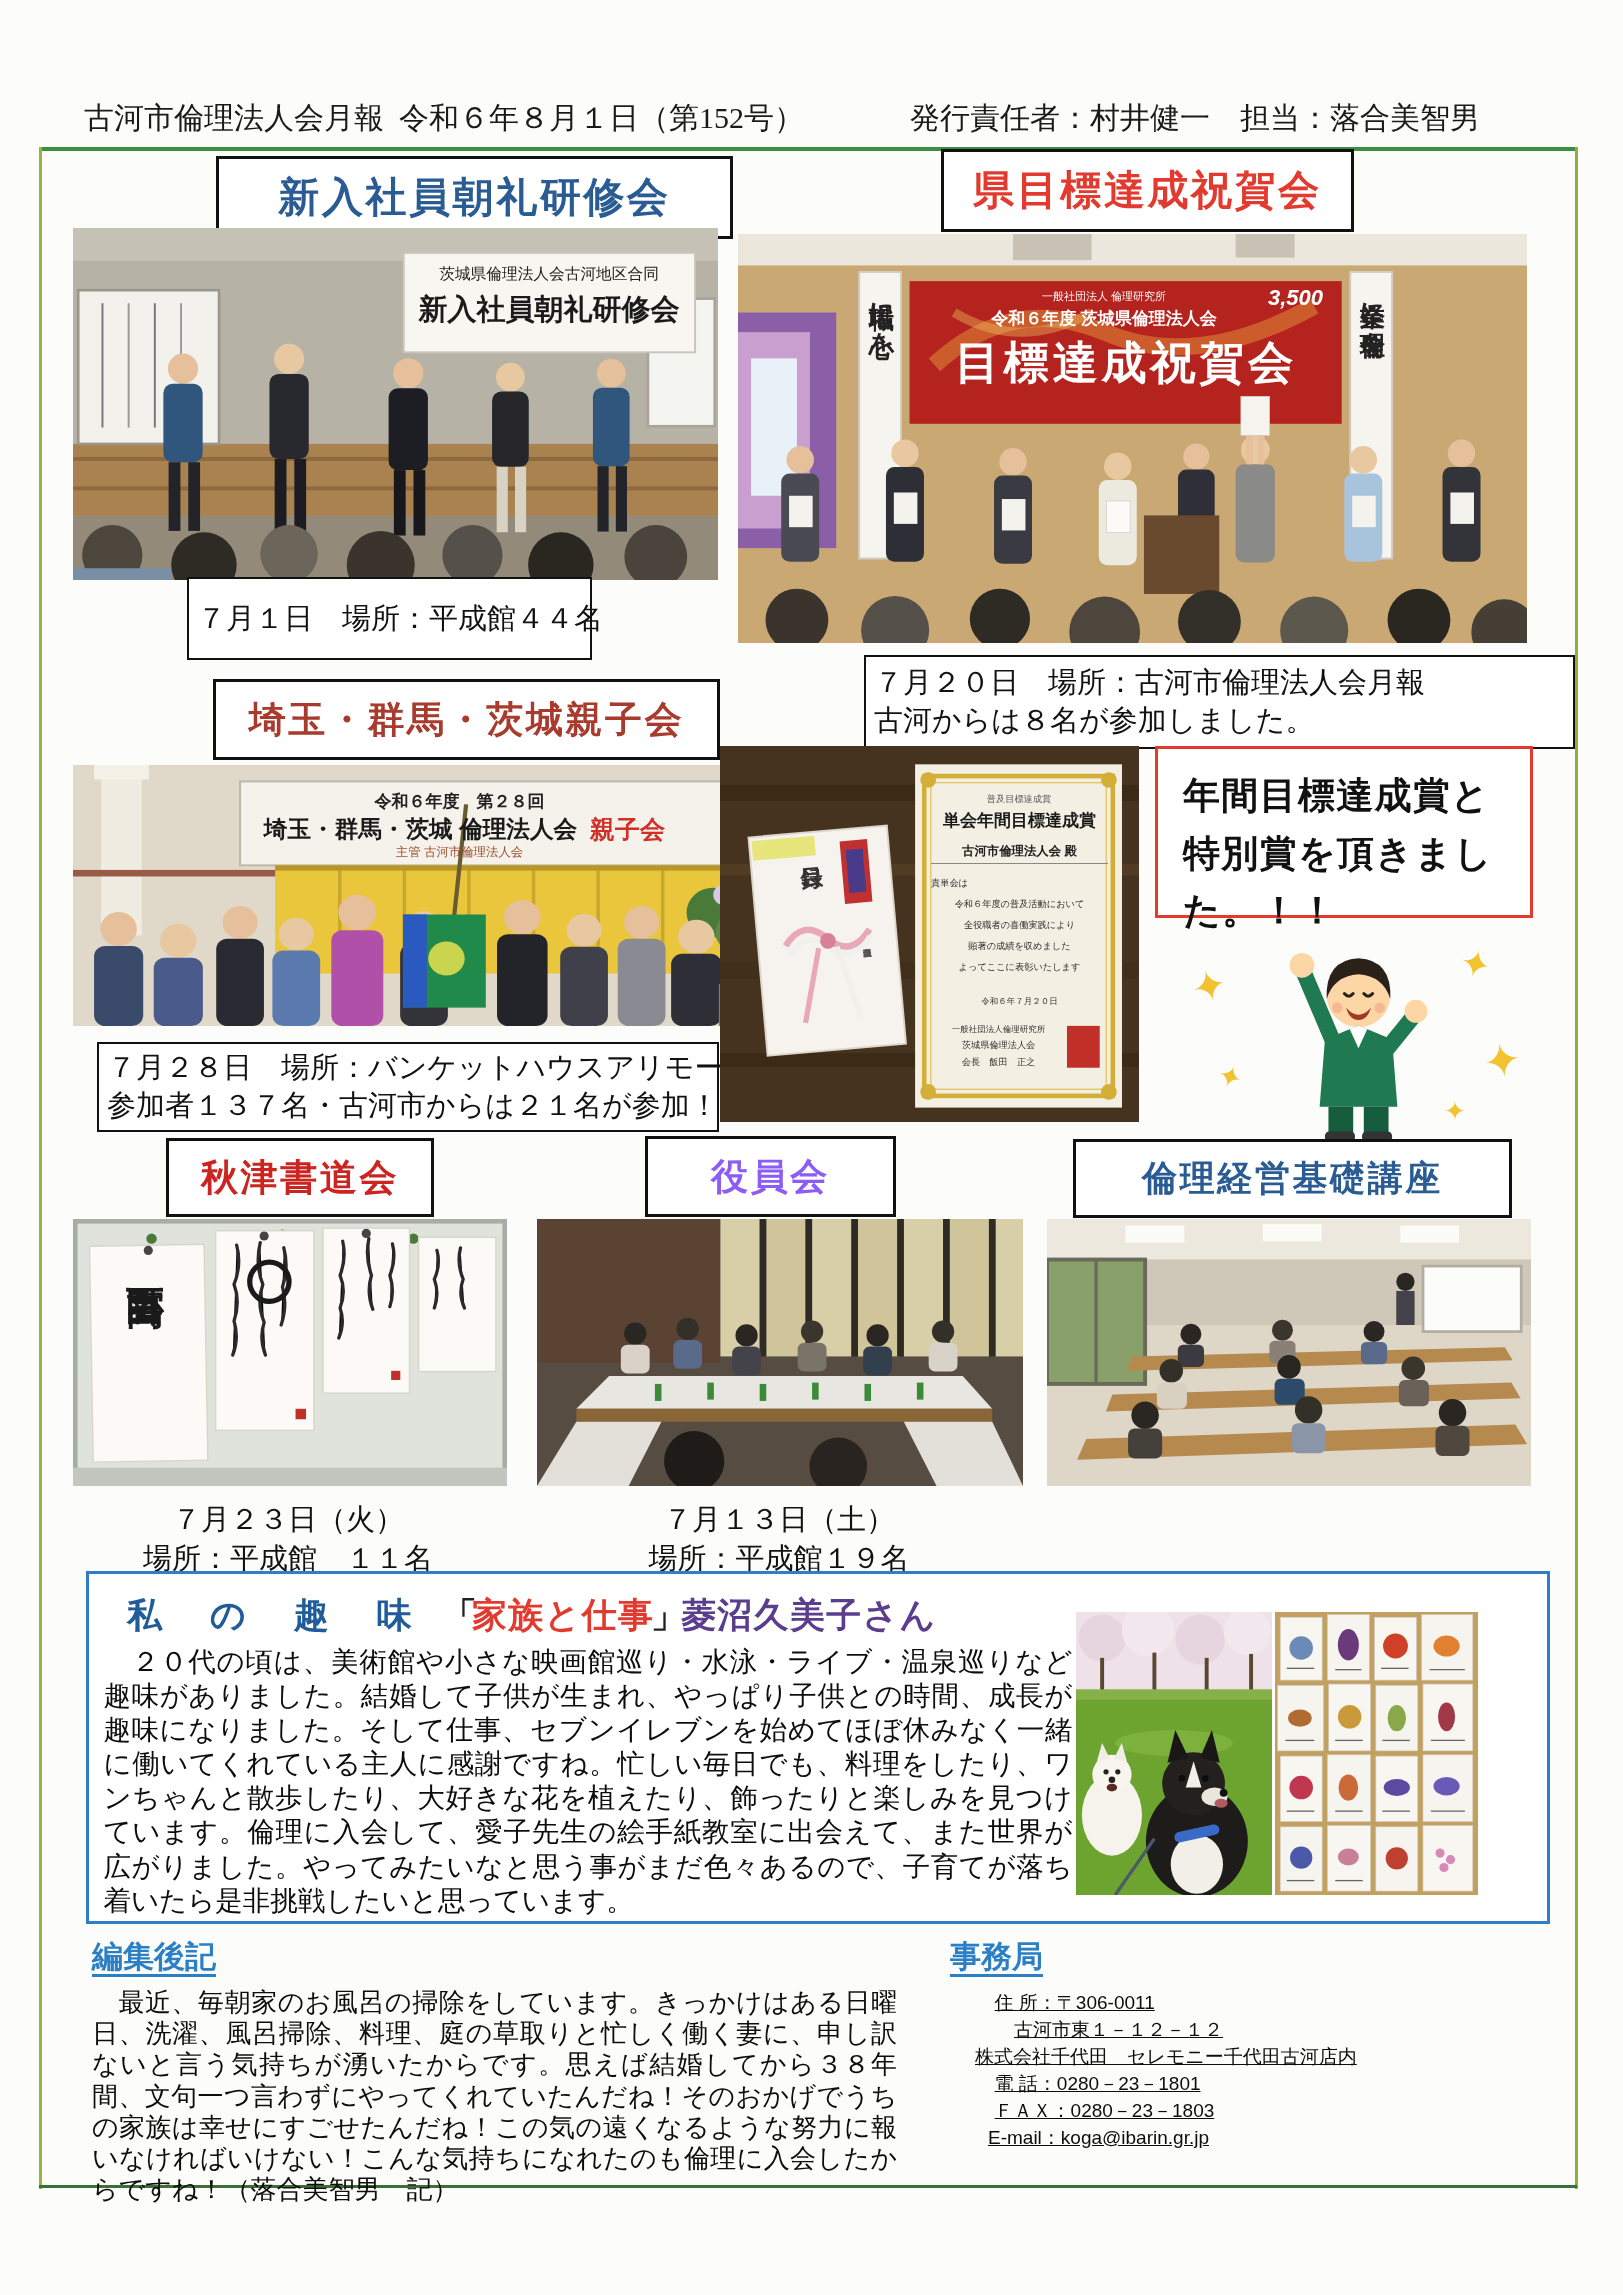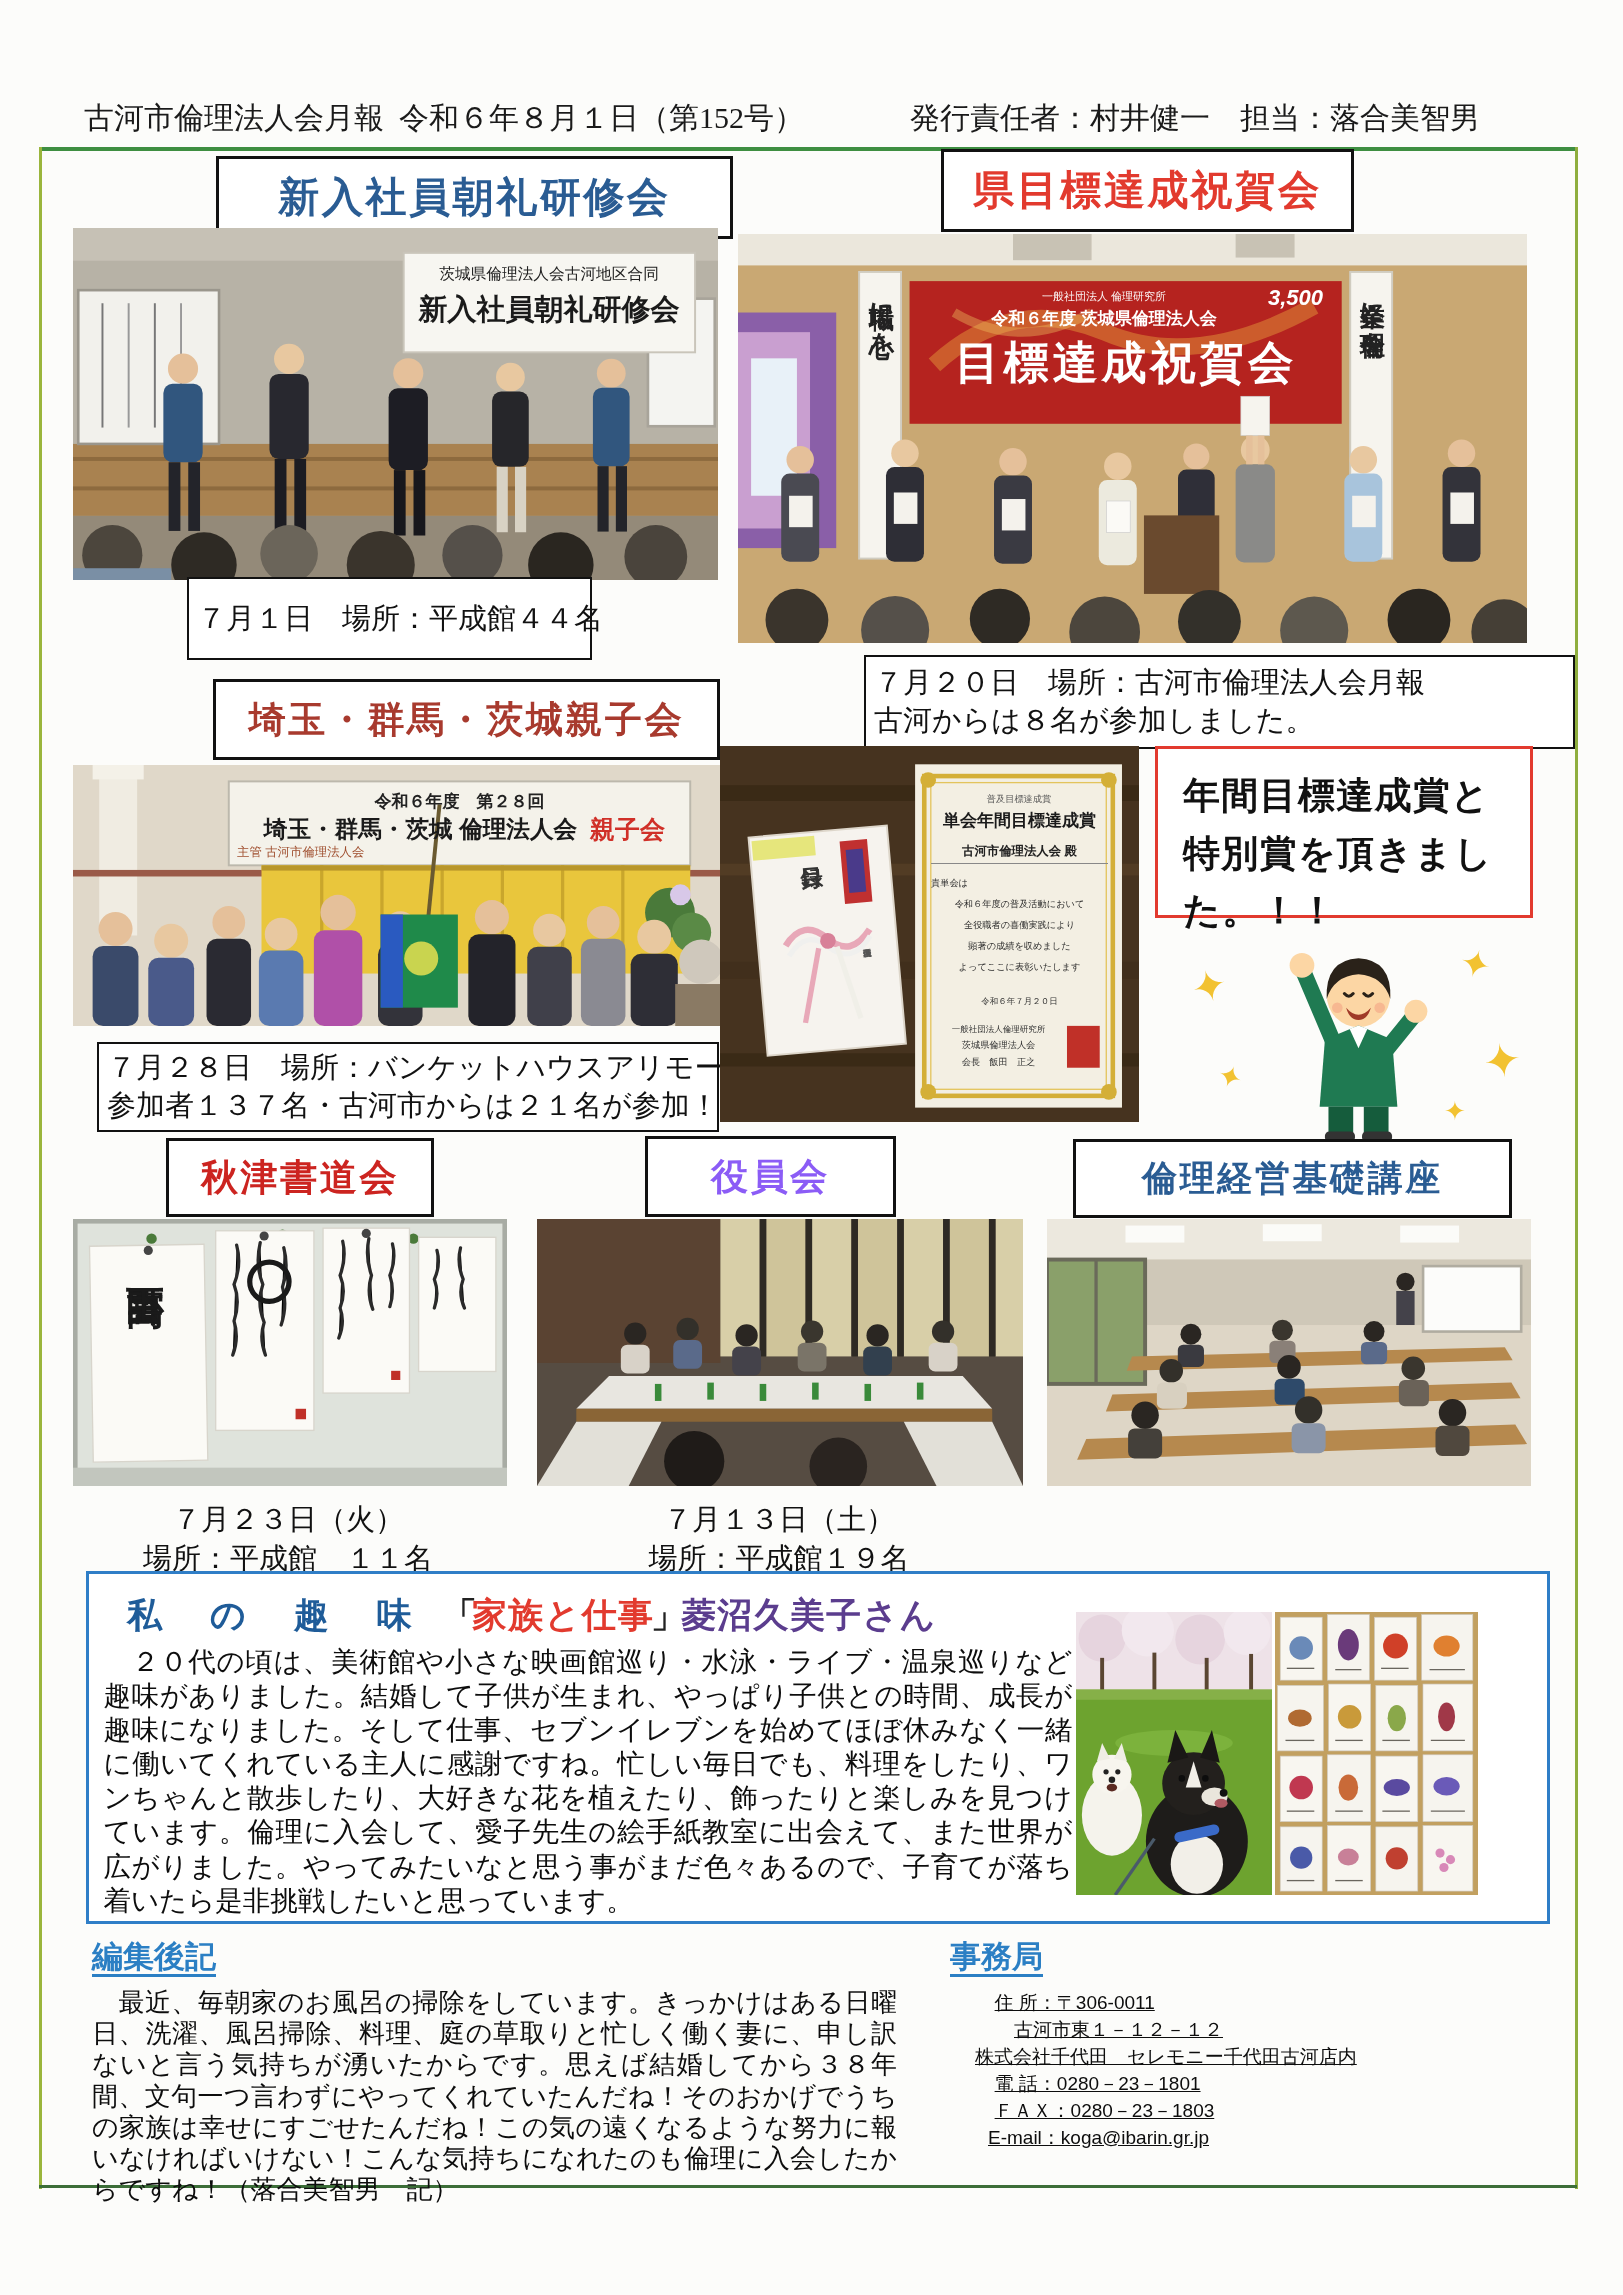--- a/index.html
+++ b/index.html
@@ -192,21 +192,21 @@
 
   <div class="cbox" style="left:864px;top:655px;width:699px;height:90px;font-size:29px;">
     <span>７月２０日　場所：古河市倫理法人会月報</span>
     <span>古河からは８名が参加しました。</span>
   </div>
 
   <div class="hbox" style="left:213px;top:679px;width:501px;height:75px;font-size:37px;color:#a83a2e;">
     <span>埼玉・群馬・茨城親子会</span>
   </div>
 
-  <div class="photo" style="left:73px;top:765px;width:648px;height:261px;">
+  <div class="photo" style="left:73px;top:765px;width:648px;height:261px;padding-left:47px;">
     <svg viewBox="0 0 990 398" preserveAspectRatio="none">
       <rect x="0" y="0" width="990" height="398" fill="#e0d8c9"></rect>
       <rect x="40" y="0" width="58" height="260" fill="#f0ece2"></rect>
       <rect x="30" y="0" width="78" height="22" fill="#f4f1e8"></rect>
       <rect x="0" y="160" width="990" height="10" fill="#9a5a48"></rect>
 
       <rect x="238" y="25" width="705" height="128" fill="#f4f2ea" stroke="#bcb8ac" stroke-width="3"></rect>
 
       <rect x="288" y="153" width="655" height="165" fill="#e9c63c"></rect>
       <line x1="380" y1="153" x2="380" y2="318" stroke="#c9a62c" stroke-width="5"></line>
@@ -247,21 +247,21 @@
           <rect x="776" y="265" width="68" height="133" rx="16" fill="#8a8a92"></rect>
         <circle cx="888" cy="262" r="26" fill="#e8c8a0"></circle>
           <rect x="852" y="288" width="72" height="110" rx="16" fill="#2e2e36"></rect>
         <circle cx="960" cy="300" r="34" fill="#cfc8bc"></circle>
           <rect x="920" y="334" width="80" height="64" fill="#8a7a64"></rect>
       </g>
     </svg>
     <div class="ovl" style="left:164px;top:25px;width:445px;text-align:center;font-size:17px;font-weight:bold;color:#222;">令和６年度　第２８回</div>
     <div class="ovl" style="left:164px;top:48px;width:367px;text-align:center;font-size:23.6px;font-weight:900;color:#1a1a1a;">埼玉・群馬・茨城 倫理法人会</div>
     <div class="ovl" style="left:517px;top:48px;font-size:25px;font-weight:700;color:#d03028;">親子会</div>
-    <div class="ovl" style="left:164px;top:79px;width:445px;text-align:left;font-size:12.4px;color:#a05030;">主管 古河市倫理法人会</div>
+    <div class="ovl" style="left:164px;top:79px;width:445px;text-align:center;font-size:12.4px;color:#a05030;">主管 古河市倫理法人会</div>
   </div>
 
   <div class="cbox" style="left:97px;top:1042px;width:610px;height:86px;font-size:29px;">
     <span>７月２８日　場所：バンケットハウスアリモール</span>
     <span>参加者１３７名・古河市からは２１名が参加！！</span>
   </div>
 
   <div class="photo" style="left:720px;top:746px;width:419px;height:376px;background:#46331f;">
     <svg viewBox="0 0 640 575" preserveAspectRatio="none">
       <rect x="0" y="0" width="640" height="575" fill="#46331f"></rect>

